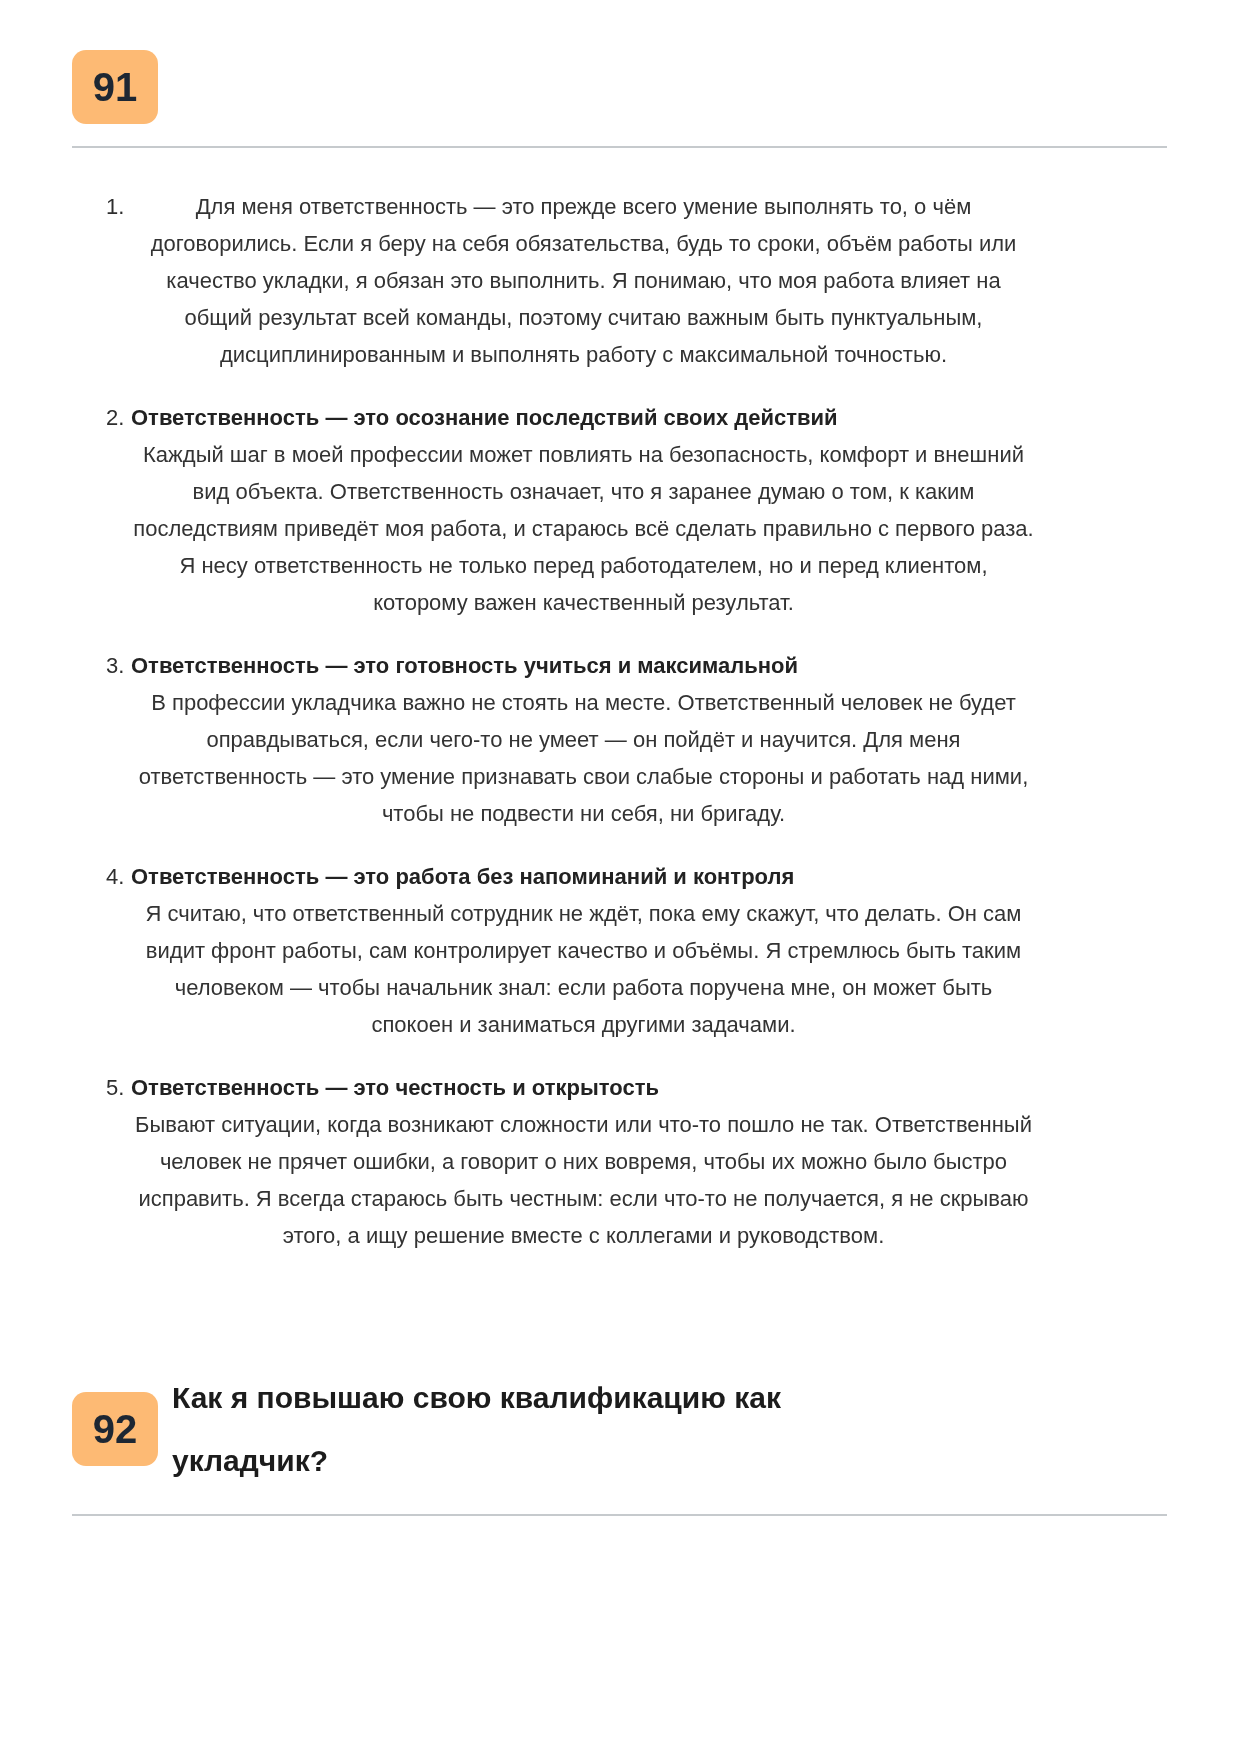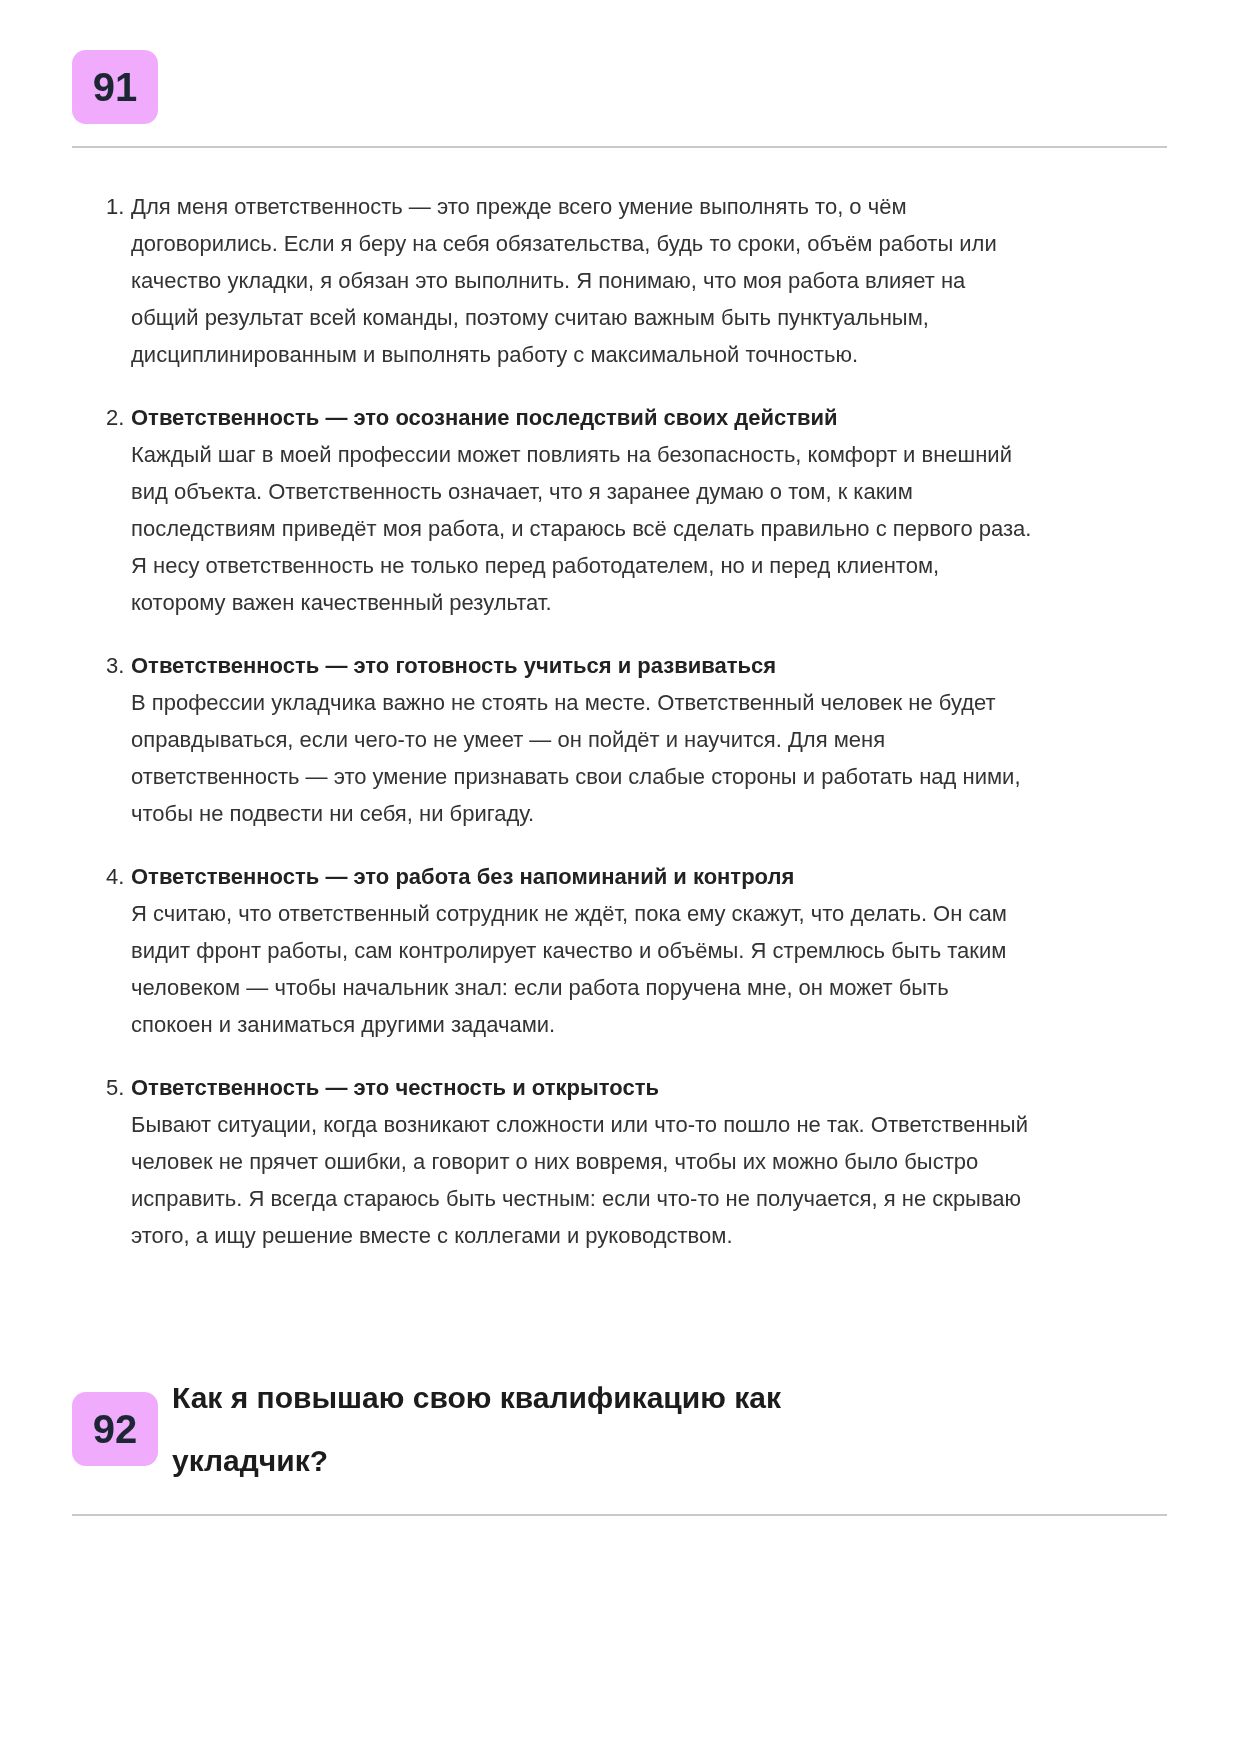--- a/index.html
+++ b/index.html
@@ -21,21 +21,21 @@
   }
   .section-header {
     display: flex;
     align-items: center;
     gap: 39px;
   }
   .badge {
     flex: none;
     width: 86px;
     height: 74px;
-    background: #f0abfc;
+    background: #fdba74;
     border-radius: 14px;
     display: flex;
     align-items: center;
     justify-content: center;
     font-size: 40px;
     font-weight: 700;
     color: #1d2733;
   }
   .title {
     margin: 0;
@@ -73,20 +73,21 @@
   .item-content {
     flex: 1;
     max-width: 905px;
   }
   .item-heading {
     font-weight: 700;
     color: #222222;
   }
   .item-body {
     color: #333333;
+    text-align: center;
   }
   .section-header.second {
     margin-top: 112px;
     gap: 14px;
   }
 </style>
 </head>
 <body>
 
 <div class="page">
@@ -109,21 +110,21 @@
       <div class="item-num">2.</div>
       <div class="item-content">
         <div class="item-heading">Ответственность — это осознание последствий своих действий</div>
         <div class="item-body">Каждый шаг в моей профессии может повлиять на безопасность, комфорт и внешний вид объекта. Ответственность означает, что я заранее думаю о том, к каким последствиям приведёт моя работа, и стараюсь всё сделать правильно с первого раза. Я несу ответственность не только перед работодателем, но и перед клиентом, которому важен качественный результат.</div>
       </div>
     </div>
 
     <div class="item">
       <div class="item-num">3.</div>
       <div class="item-content">
-        <div class="item-heading">Ответственность — это готовность учиться и развиваться</div>
+        <div class="item-heading">Ответственность — это готовность учиться и максимальной</div>
         <div class="item-body">В профессии укладчика важно не стоять на месте. Ответственный человек не будет оправдываться, если чего-то не умеет — он пойдёт и научится. Для меня ответственность — это умение признавать свои слабые стороны и работать над ними, чтобы не подвести ни себя, ни бригаду.</div>
       </div>
     </div>
 
     <div class="item">
       <div class="item-num">4.</div>
       <div class="item-content">
         <div class="item-heading">Ответственность — это работа без напоминаний и контроля</div>
         <div class="item-body">Я считаю, что ответственный сотрудник не ждёт, пока ему скажут, что делать. Он сам видит фронт работы, сам контролирует качество и объёмы. Я стремлюсь быть таким человеком — чтобы начальник знал: если работа поручена мне, он может быть спокоен и заниматься другими задачами.</div>
       </div>

